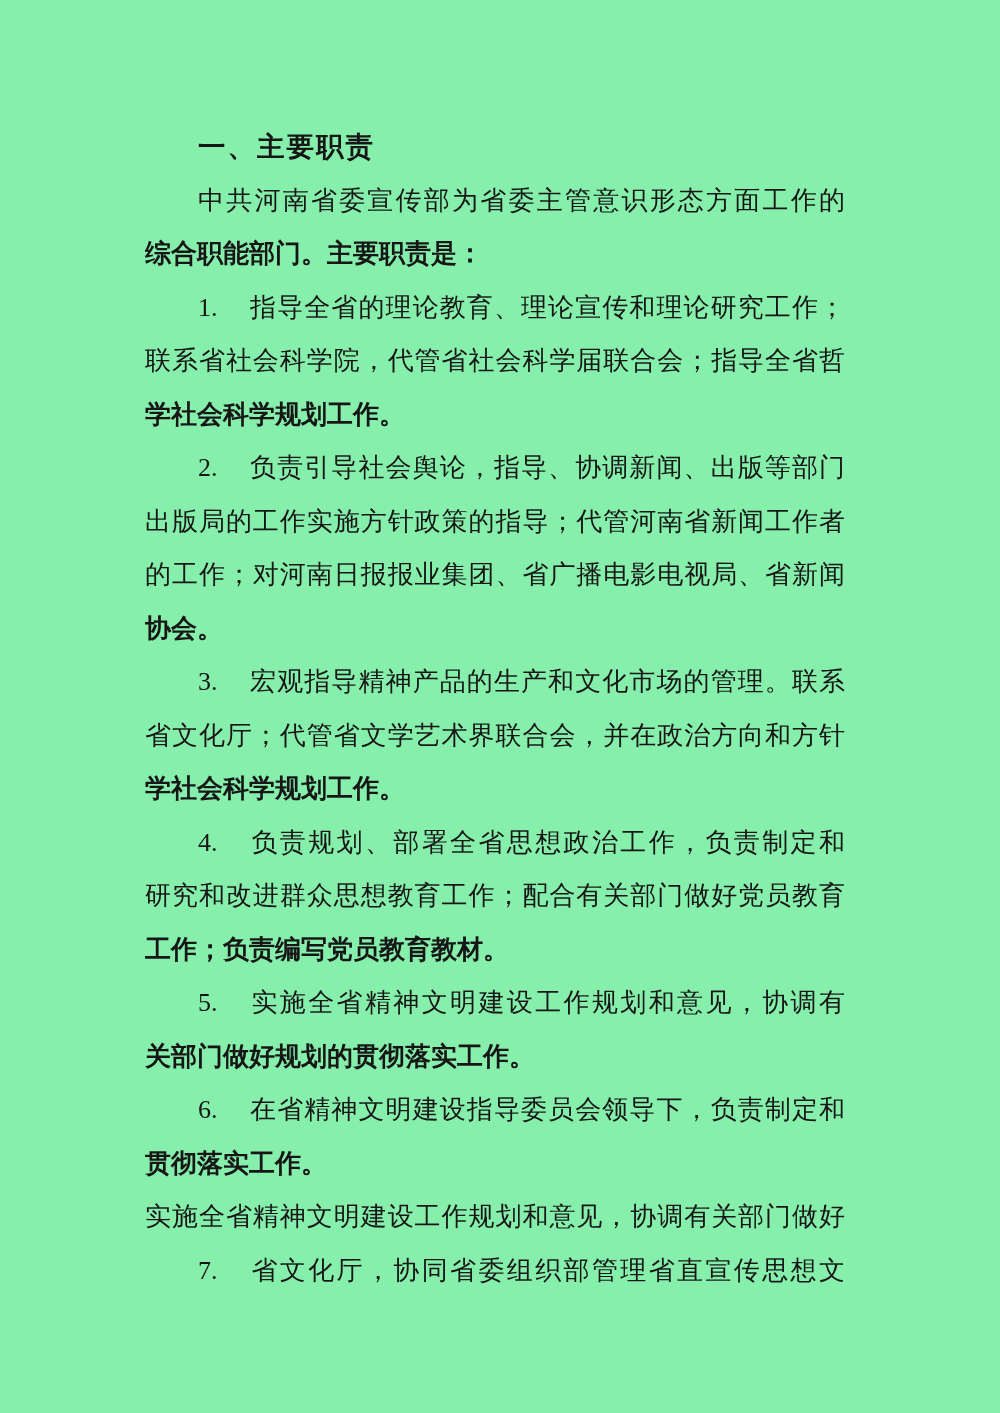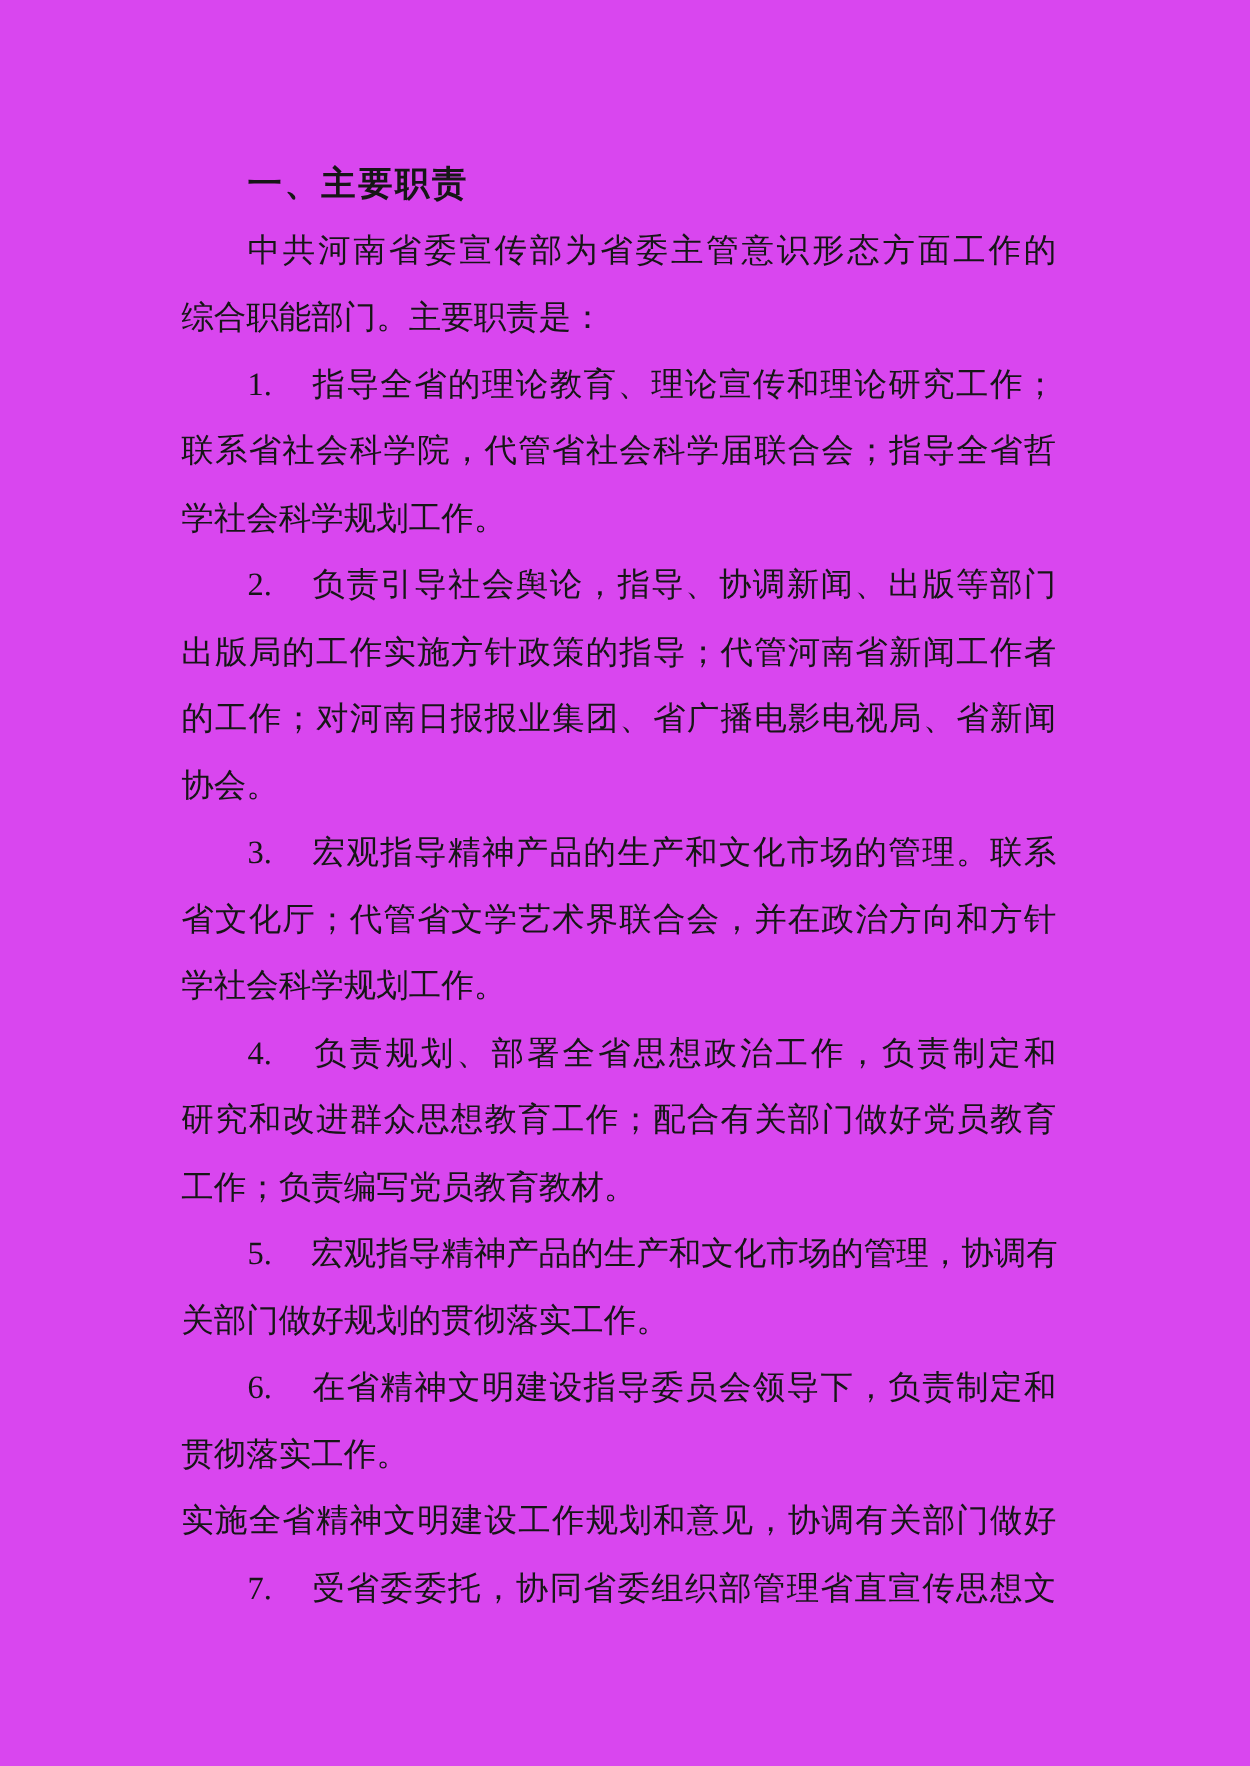--- a/index.html
+++ b/index.html
@@ -5,38 +5,39 @@
   html, body {
     margin: 0;
     padding: 0;
     background: #ffffff;
   }
   .page {
     position: relative;
     box-sizing: border-box;
     width: 1000px;
     height: 1413px;
-    background: #d946ef;
+    background: #86efac;
     padding: 120px 155px 0 145px;
     font-family: "Liberation Serif", "DejaVu Serif", serif;
     color: #161616;
     overflow: hidden;
   }
   .line {
     font-size: 26px;
     height: 53.5px;
     line-height: 53.5px;
     text-align: justify;
     text-align-last: justify;
     overflow: hidden;
     white-space: nowrap;
   }
   .line.last {
     text-align: left;
     text-align-last: left;
+    font-weight: bold;
   }
   .first {
     padding-left: 53px;
   }
   .heading {
     font-family: "Liberation Sans", "DejaVu Sans", sans-serif;
     font-weight: bold;
     font-size: 27.5px;
     text-align: left;
     text-align-last: left;
@@ -78,27 +79,27 @@
     <div class="line last">学社会科学规划工作。</div>
   </div>
 
   <div>
     <div class="line first"><span class="num">4.</span><span>负责规划、部署全省思想政治工作，负责制定和</span></div>
     <div class="line">研究和改进群众思想教育工作；配合有关部门做好党员教育</div>
     <div class="line last">工作；负责编写党员教育教材。</div>
   </div>
 
   <div>
-    <div class="line first"><span class="num">5.</span><span>宏观指导精神产品的生产和文化市场的管理，协调有</span></div>
+    <div class="line first"><span class="num">5.</span><span>实施全省精神文明建设工作规划和意见，协调有</span></div>
     <div class="line last">关部门做好规划的贯彻落实工作。</div>
   </div>
 
   <div>
     <div class="line first"><span class="num">6.</span><span>在省精神文明建设指导委员会领导下，负责制定和</span></div>
     <div class="line last">贯彻落实工作。</div>
     <div class="line">实施全省精神文明建设工作规划和意见，协调有关部门做好</div>
   </div>
 
   <div>
-    <div class="line first"><span class="num">7.</span><span>受省委委托，协同省委组织部管理省直宣传思想文</span></div>
+    <div class="line first"><span class="num">7.</span><span>省文化厅，协同省委组织部管理省直宣传思想文</span></div>
   </div>
 
 </div>
 
 </body></html>

